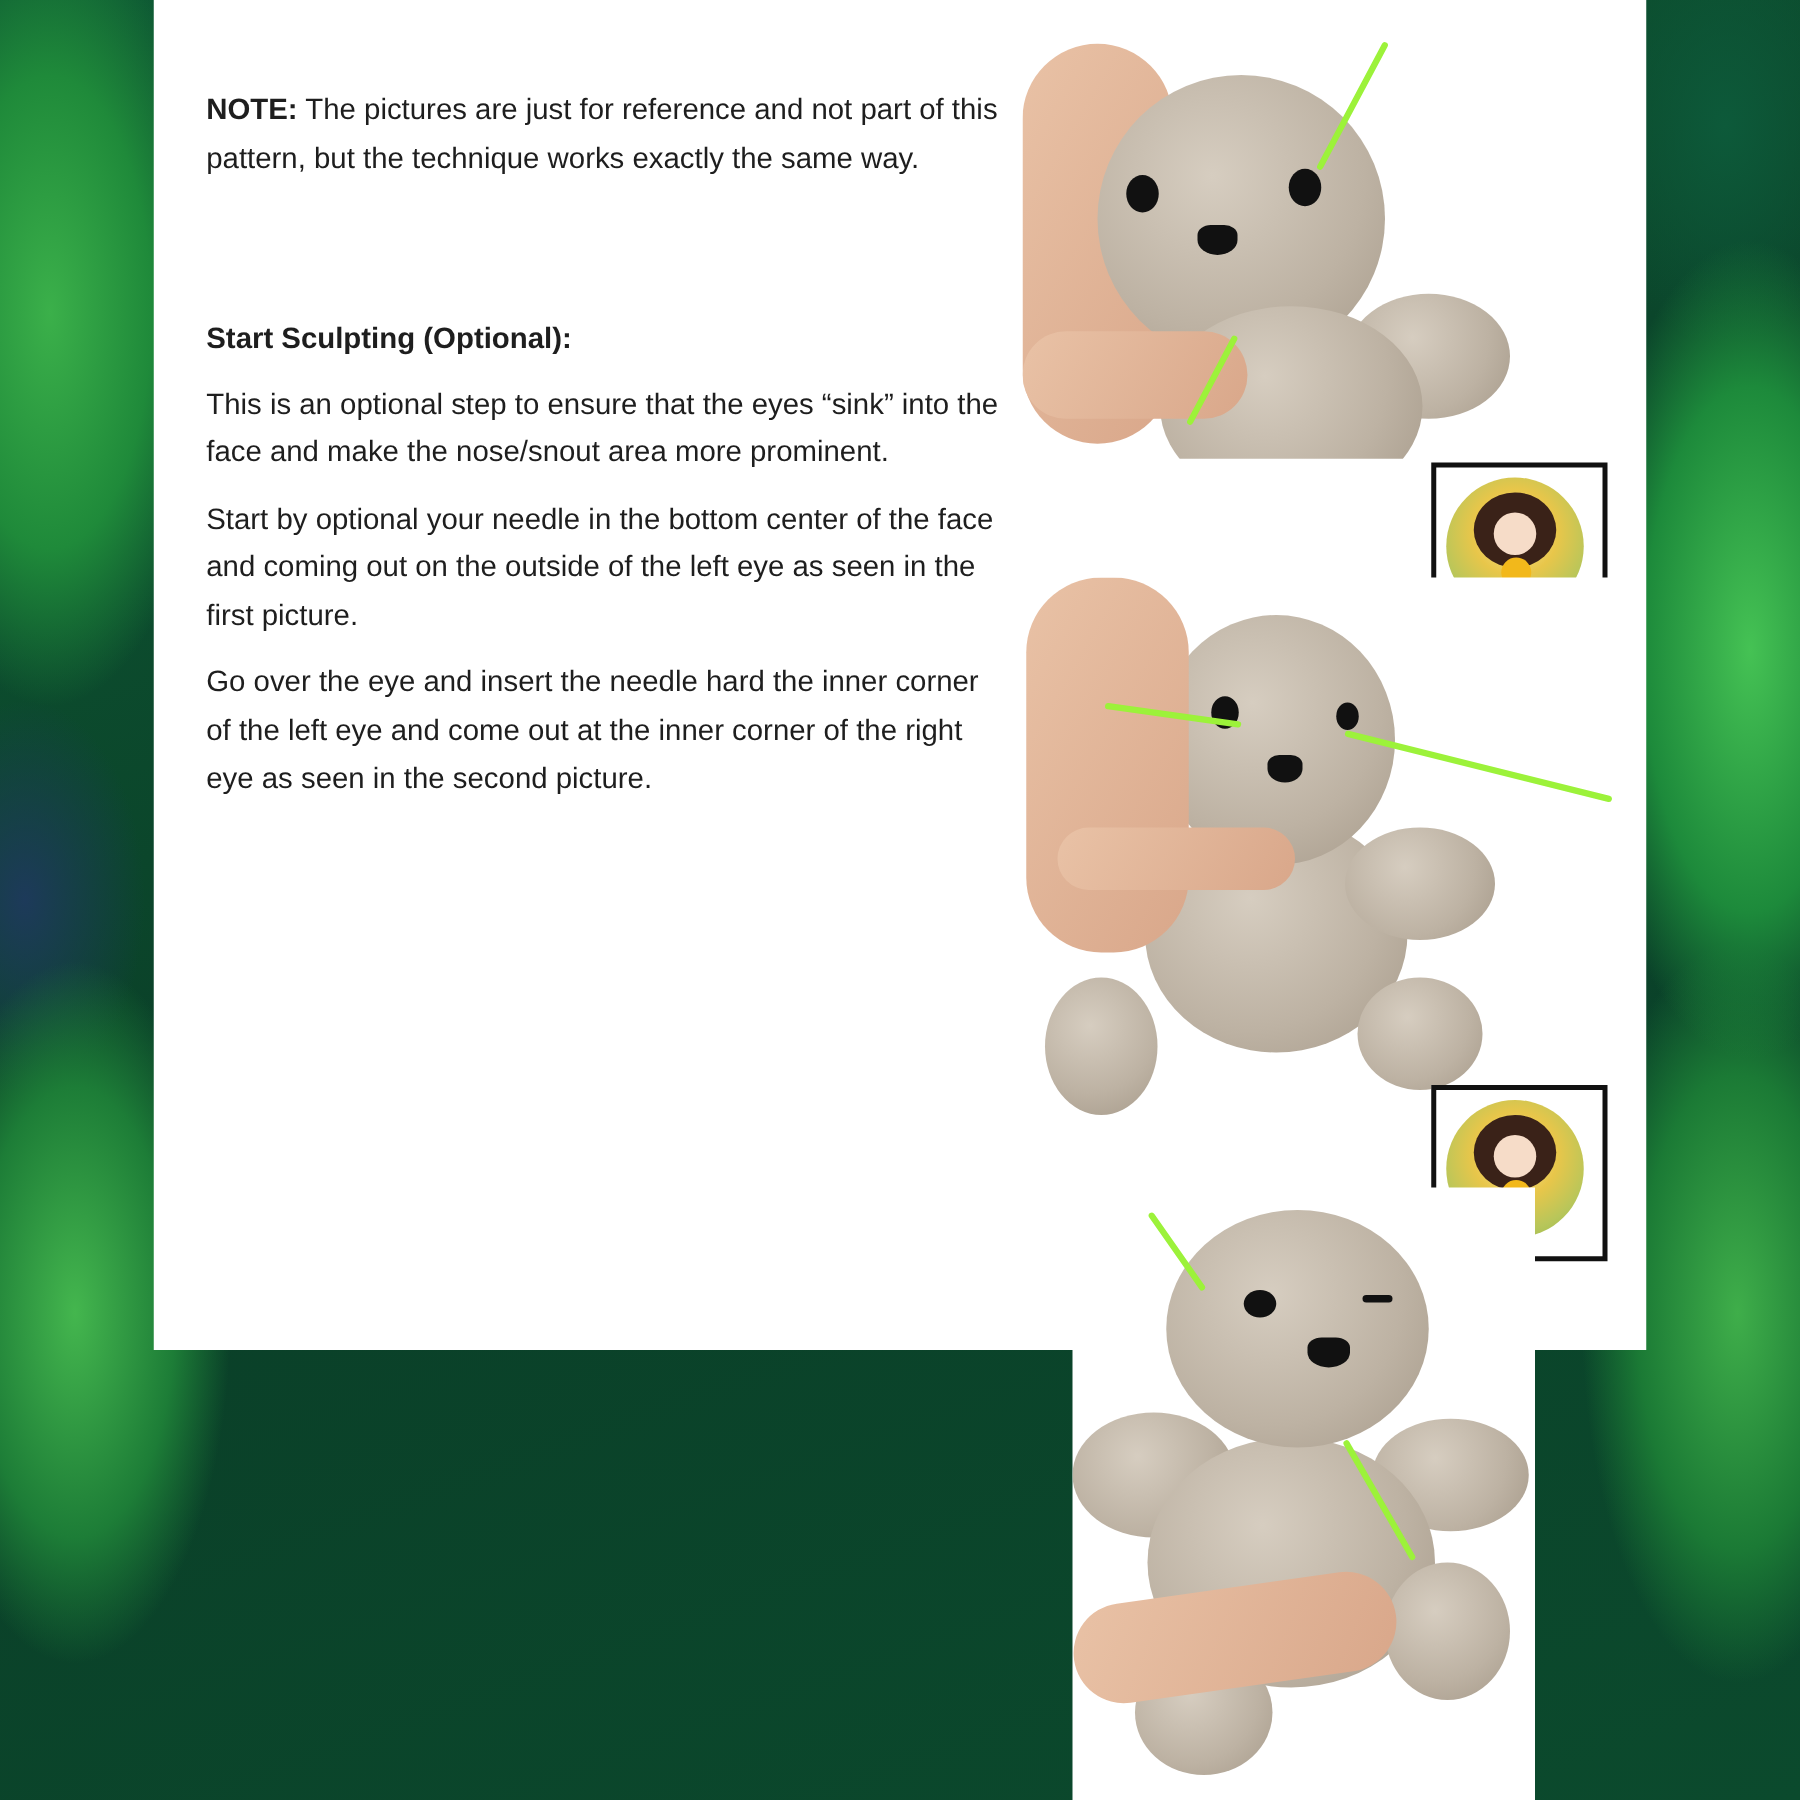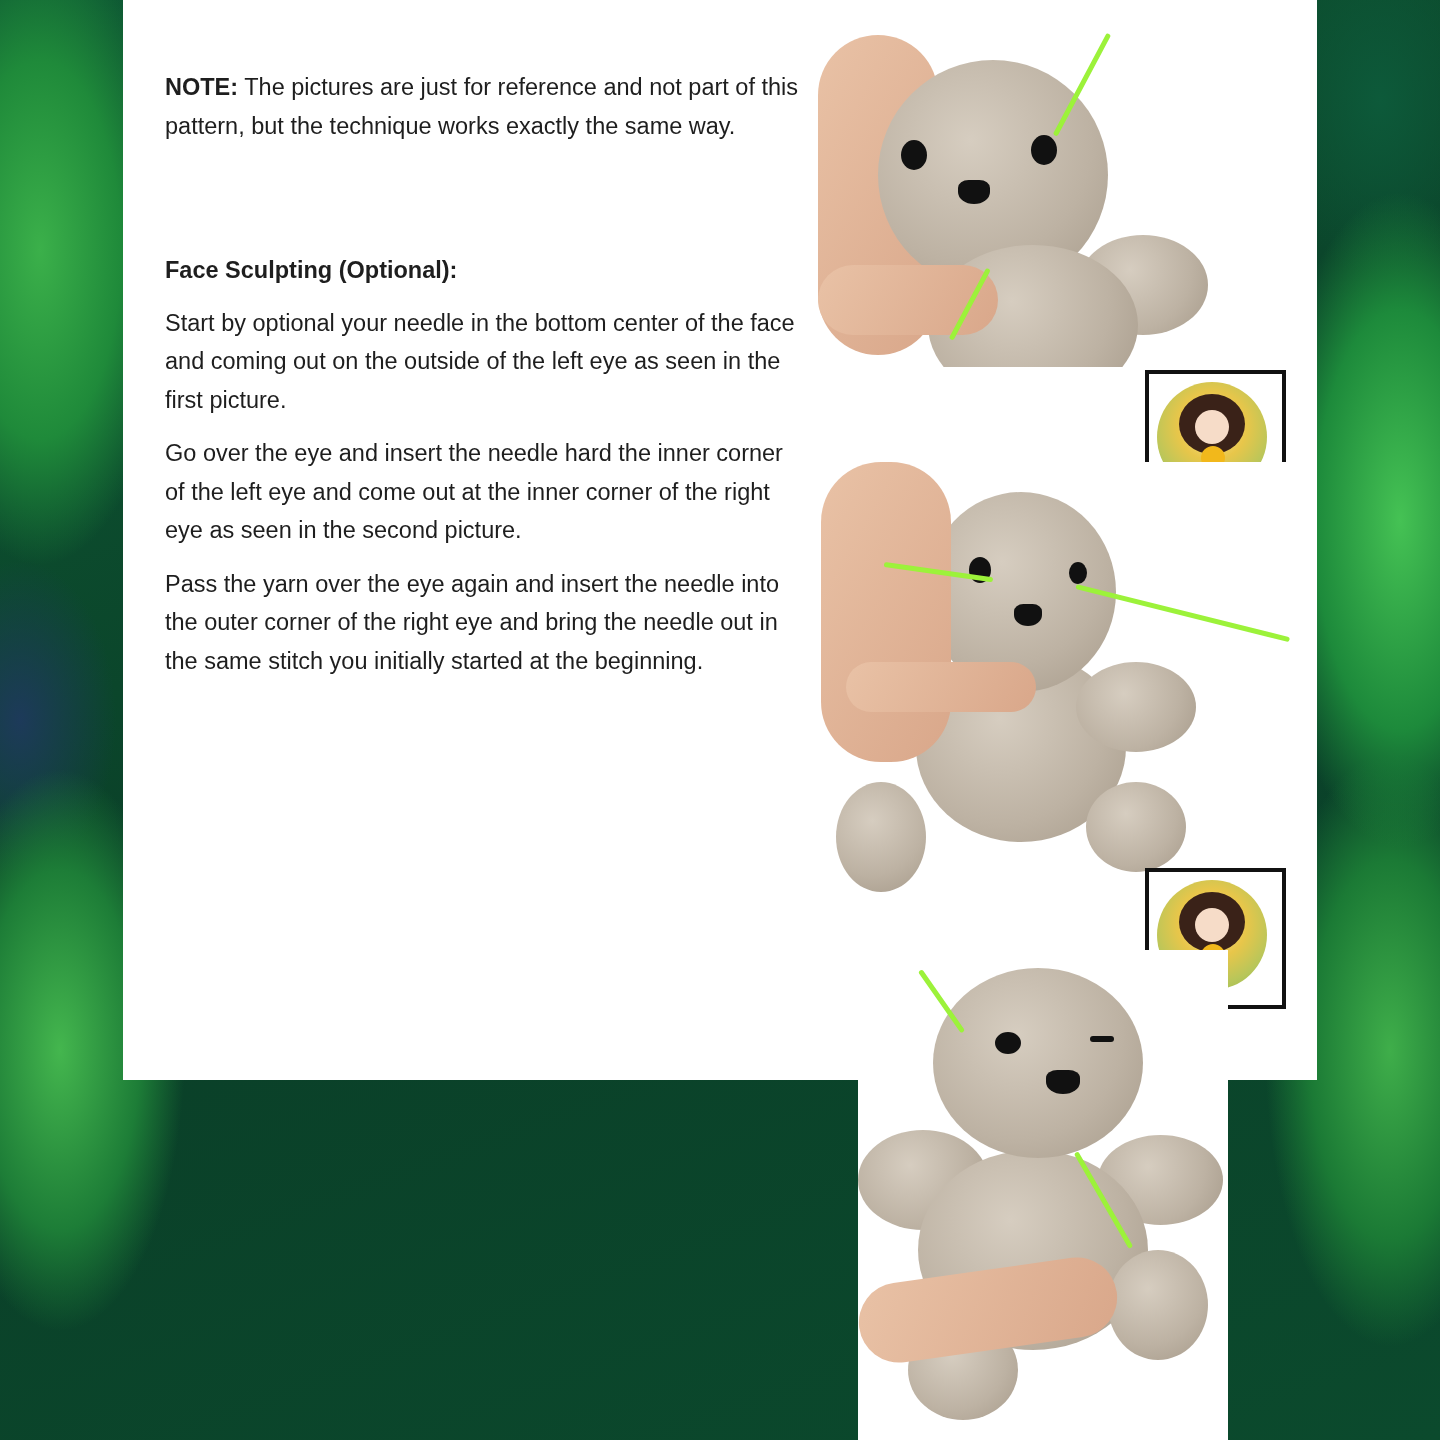--- a/index.html
+++ b/index.html
@@ -67,24 +67,24 @@
   }
 </style>
 </head>
 <body>
 
 <div class="bg"></div>
 
 <div class="page">
   <div class="text-col">
     <p class="note"><b>NOTE:</b><span> The pictures are just for reference and not part of this pattern, but the technique works exactly the same way.</span></p>
-    <p class="heading">Face Sculpting (Optional):</p>
+    <p class="heading">Start Sculpting (Optional):</p>
+    <p class="para">This is an optional step to ensure that the eyes “sink” into the face and make the nose/snout area more prominent.</p>
     <p class="para">Start by optional your needle in the bottom center of the face and coming out on the outside of the left eye as seen in the first picture.</p>
     <p class="para">Go over the eye and insert the needle hard the inner corner of the left eye and come out at the inner corner of the right eye as seen in the second picture.</p>
-    <p class="para">Pass the yarn over the eye again and insert the needle into the outer corner of the right eye and bring the needle out in the same stitch you initially started at the beginning.</p>
   </div>
 
   <div class="img" style="left:695px; top:15px; width:390px; height:352px;" title="Crochet bear with green needle exiting outside of left eye">
     <div class="hand" style="left:0; top:20px; width:120px; height:320px;"></div>
     <div class="bear-body" style="left:60px; top:45px; width:230px; height:230px;"></div>
     <div class="bear-body" style="left:260px; top:220px; width:130px; height:100px;"></div>
     <div class="bear-body" style="left:110px; top:230px; width:210px; height:160px;"></div>
     <div class="hand" style="left:0; top:250px; width:180px; height:70px;"></div>
     <div class="eye" style="left:83px; top:125px; width:26px; height:30px;"></div>
     <div class="eye" style="left:213px; top:120px; width:26px; height:30px;"></div>

